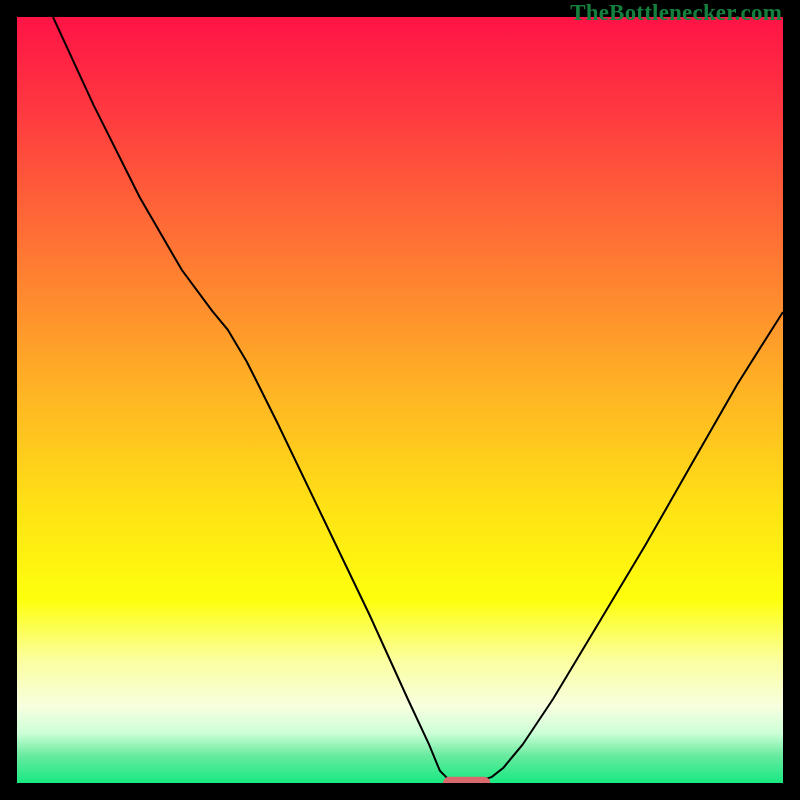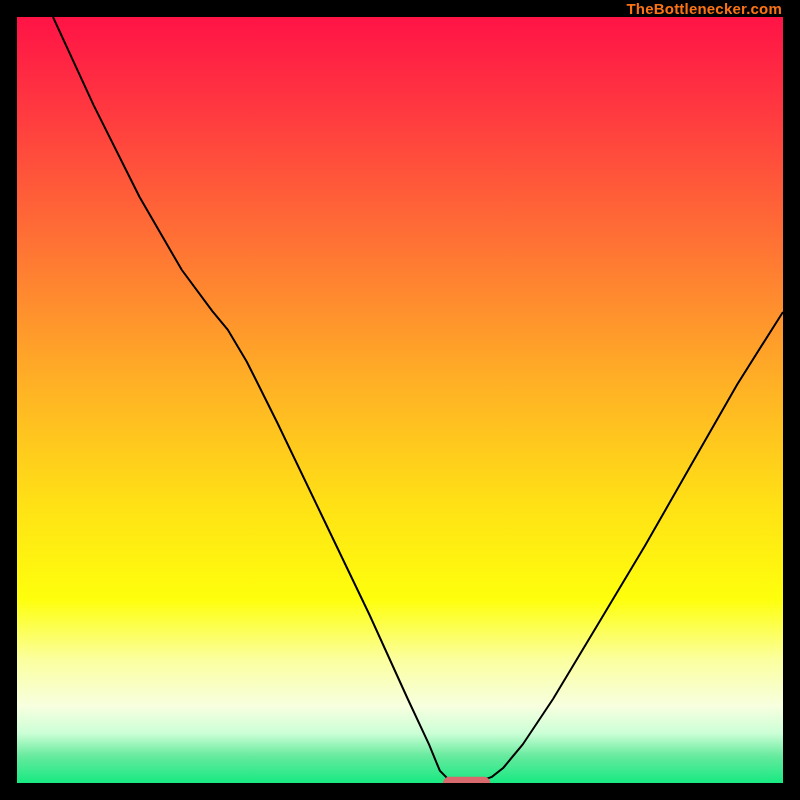--- a/index.html
+++ b/index.html
@@ -22,24 +22,24 @@
     position: absolute;
     left: 17px;
     top: 17px;
     width: 766px;
     height: 766px;
   }
   .watermark {
     position: absolute;
     top: 0px;
     right: 18px;
-    font-family: Liberation Sans, sans-serif;
-    font-size: 15px;
+    font-family: Liberation Serif, serif;
+    font-size: 23px;
     font-weight: 600;
-    color: #f97316;
+    color: #15803d;
     letter-spacing: 0.2px;
   }
   svg {
     display: block;
   }
 </style>
 </head>
 <body>
 
 <div class="frame">

